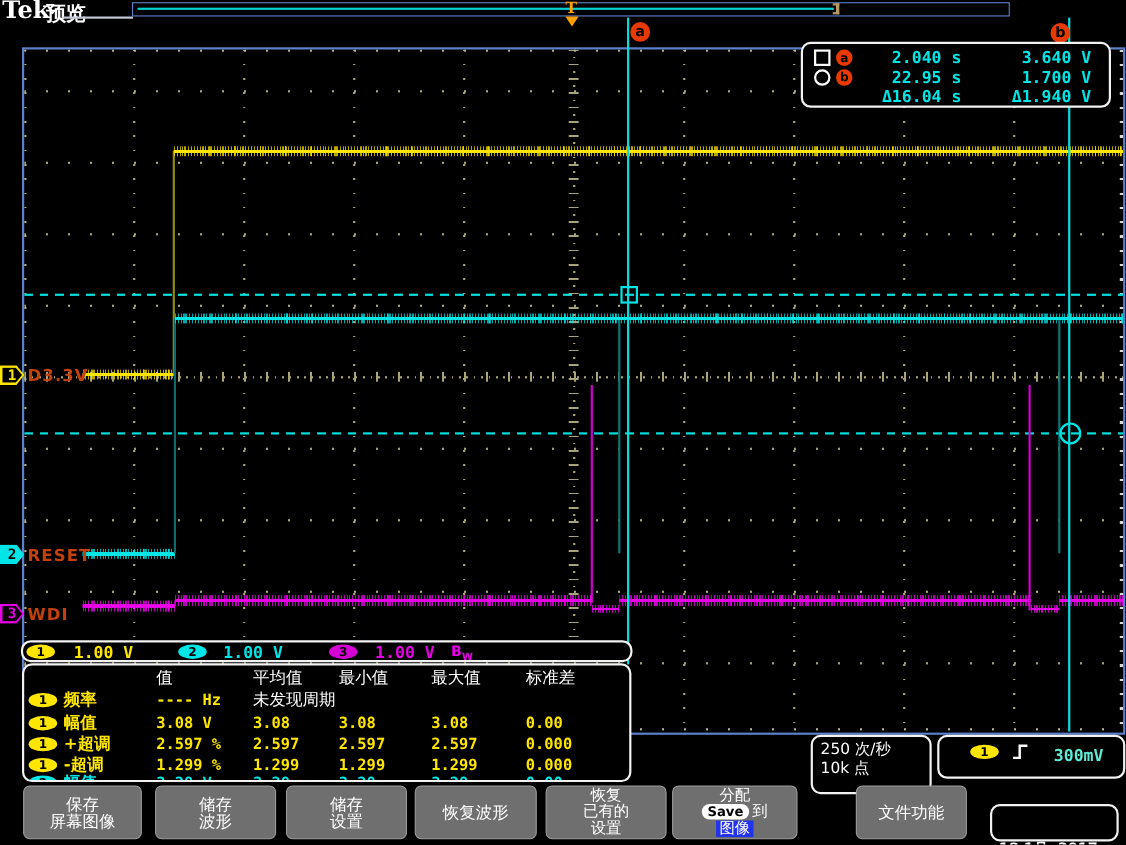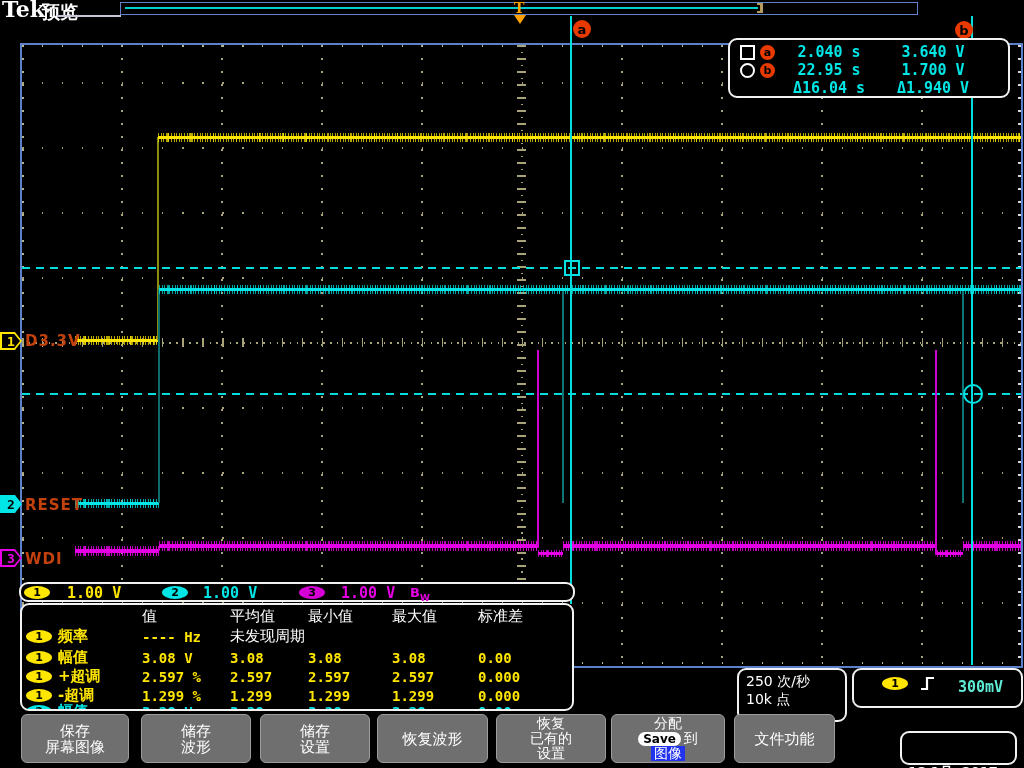--- a/index.html
+++ b/index.html
@@ -64,21 +64,21 @@
   .chlabel{position:absolute;color:#c2410c;font:bold 15px "DejaVu Sans",sans-serif;letter-spacing:1px;}
 
   
   .wbox{position:absolute;border:2px solid #f2f2f2;border-radius:9px;background:#000;box-sizing:border-box;}
   .ebadge{border-radius:50%;display:flex;align-items:center;justify-content:center;
           color:#000;font:bold 11px "DejaVu Sans",sans-serif;width:26px;height:13px;}
 
   
   #cursor-box{left:728px;top:38px;width:282px;height:60px;padding:3px 0 0 10px;}
   .crow{display:grid;grid-template-columns:20px 24px 90px 118px;align-items:center;height:18px;color:#00e6e6;}
-  .crow .t{text-align:center;font:bold 15px "DejaVu Sans Mono",monospace;}
+  .crow .t{text-align:right;font:bold 15px "DejaVu Sans Mono",monospace;}
   .mk-square{width:11px;height:11px;border:2px solid #fff;box-sizing:content-box;}
   .mk-circle{width:11px;height:11px;border:2px solid #fff;border-radius:50%;}
   .sm-badge{width:15px;height:15px;border-radius:50%;background:#e83a00;color:#000;
             font:bold 11px "DejaVu Sans",sans-serif;display:flex;align-items:center;justify-content:center;}
 
   
   #chbar{left:19px;top:582px;width:556px;height:20px;}
   #chbar .t{position:absolute;top:0px;font:bold 15px "DejaVu Sans Mono",monospace;}
 
   
@@ -323,21 +323,21 @@
   <div class="mbtn small" style="left:496px;width:110px">
     <span>恢复</span>
     <span>已有的</span>
     <span>设置</span>
   </div>
   <div class="mbtn small" style="left:611px;width:114px">
     <span>分配</span>
     <span><span class="save-pill">Save</span><span>到</span></span>
     <span class="hl-blue">图像</span>
   </div>
-  <div class="mbtn" style="left:734px;width:101px">
+  <div class="mbtn" style="left:778px;width:101px">
     <span>文件功能</span>
   </div>
 
   <div class="wbox" id="date-box">
     <div>18 1月  2017</div>
     
   </div>
 
 </div>
 

